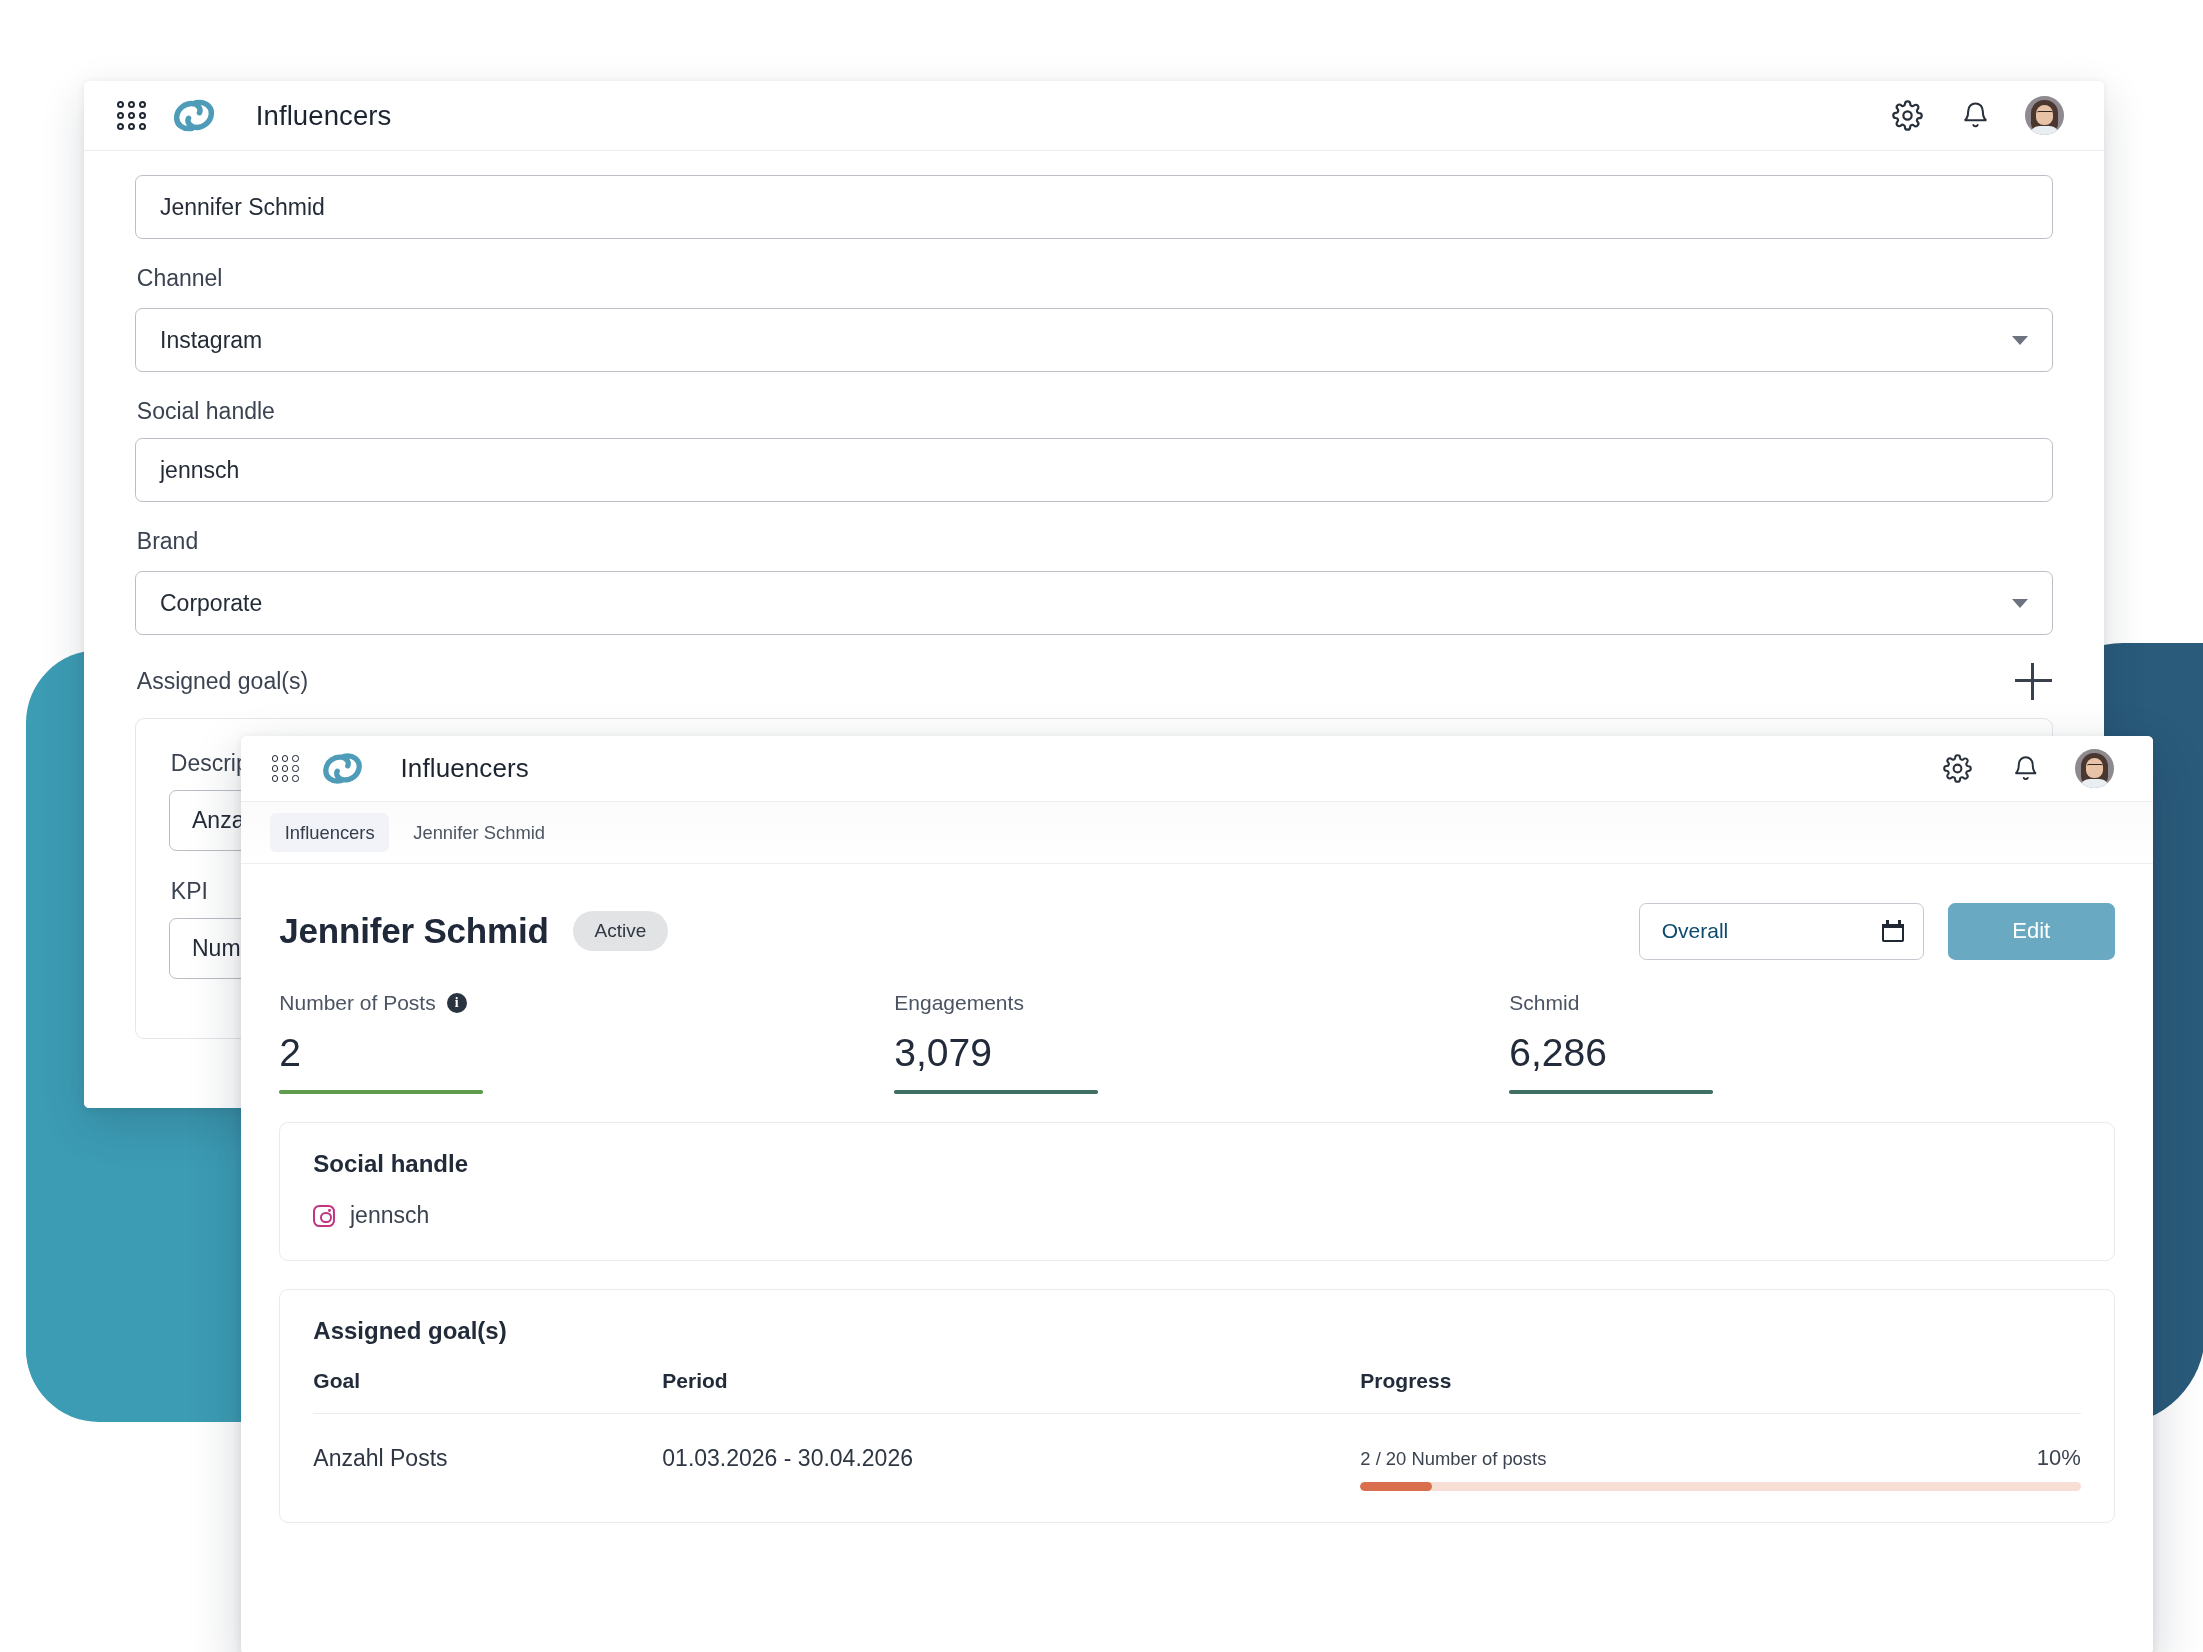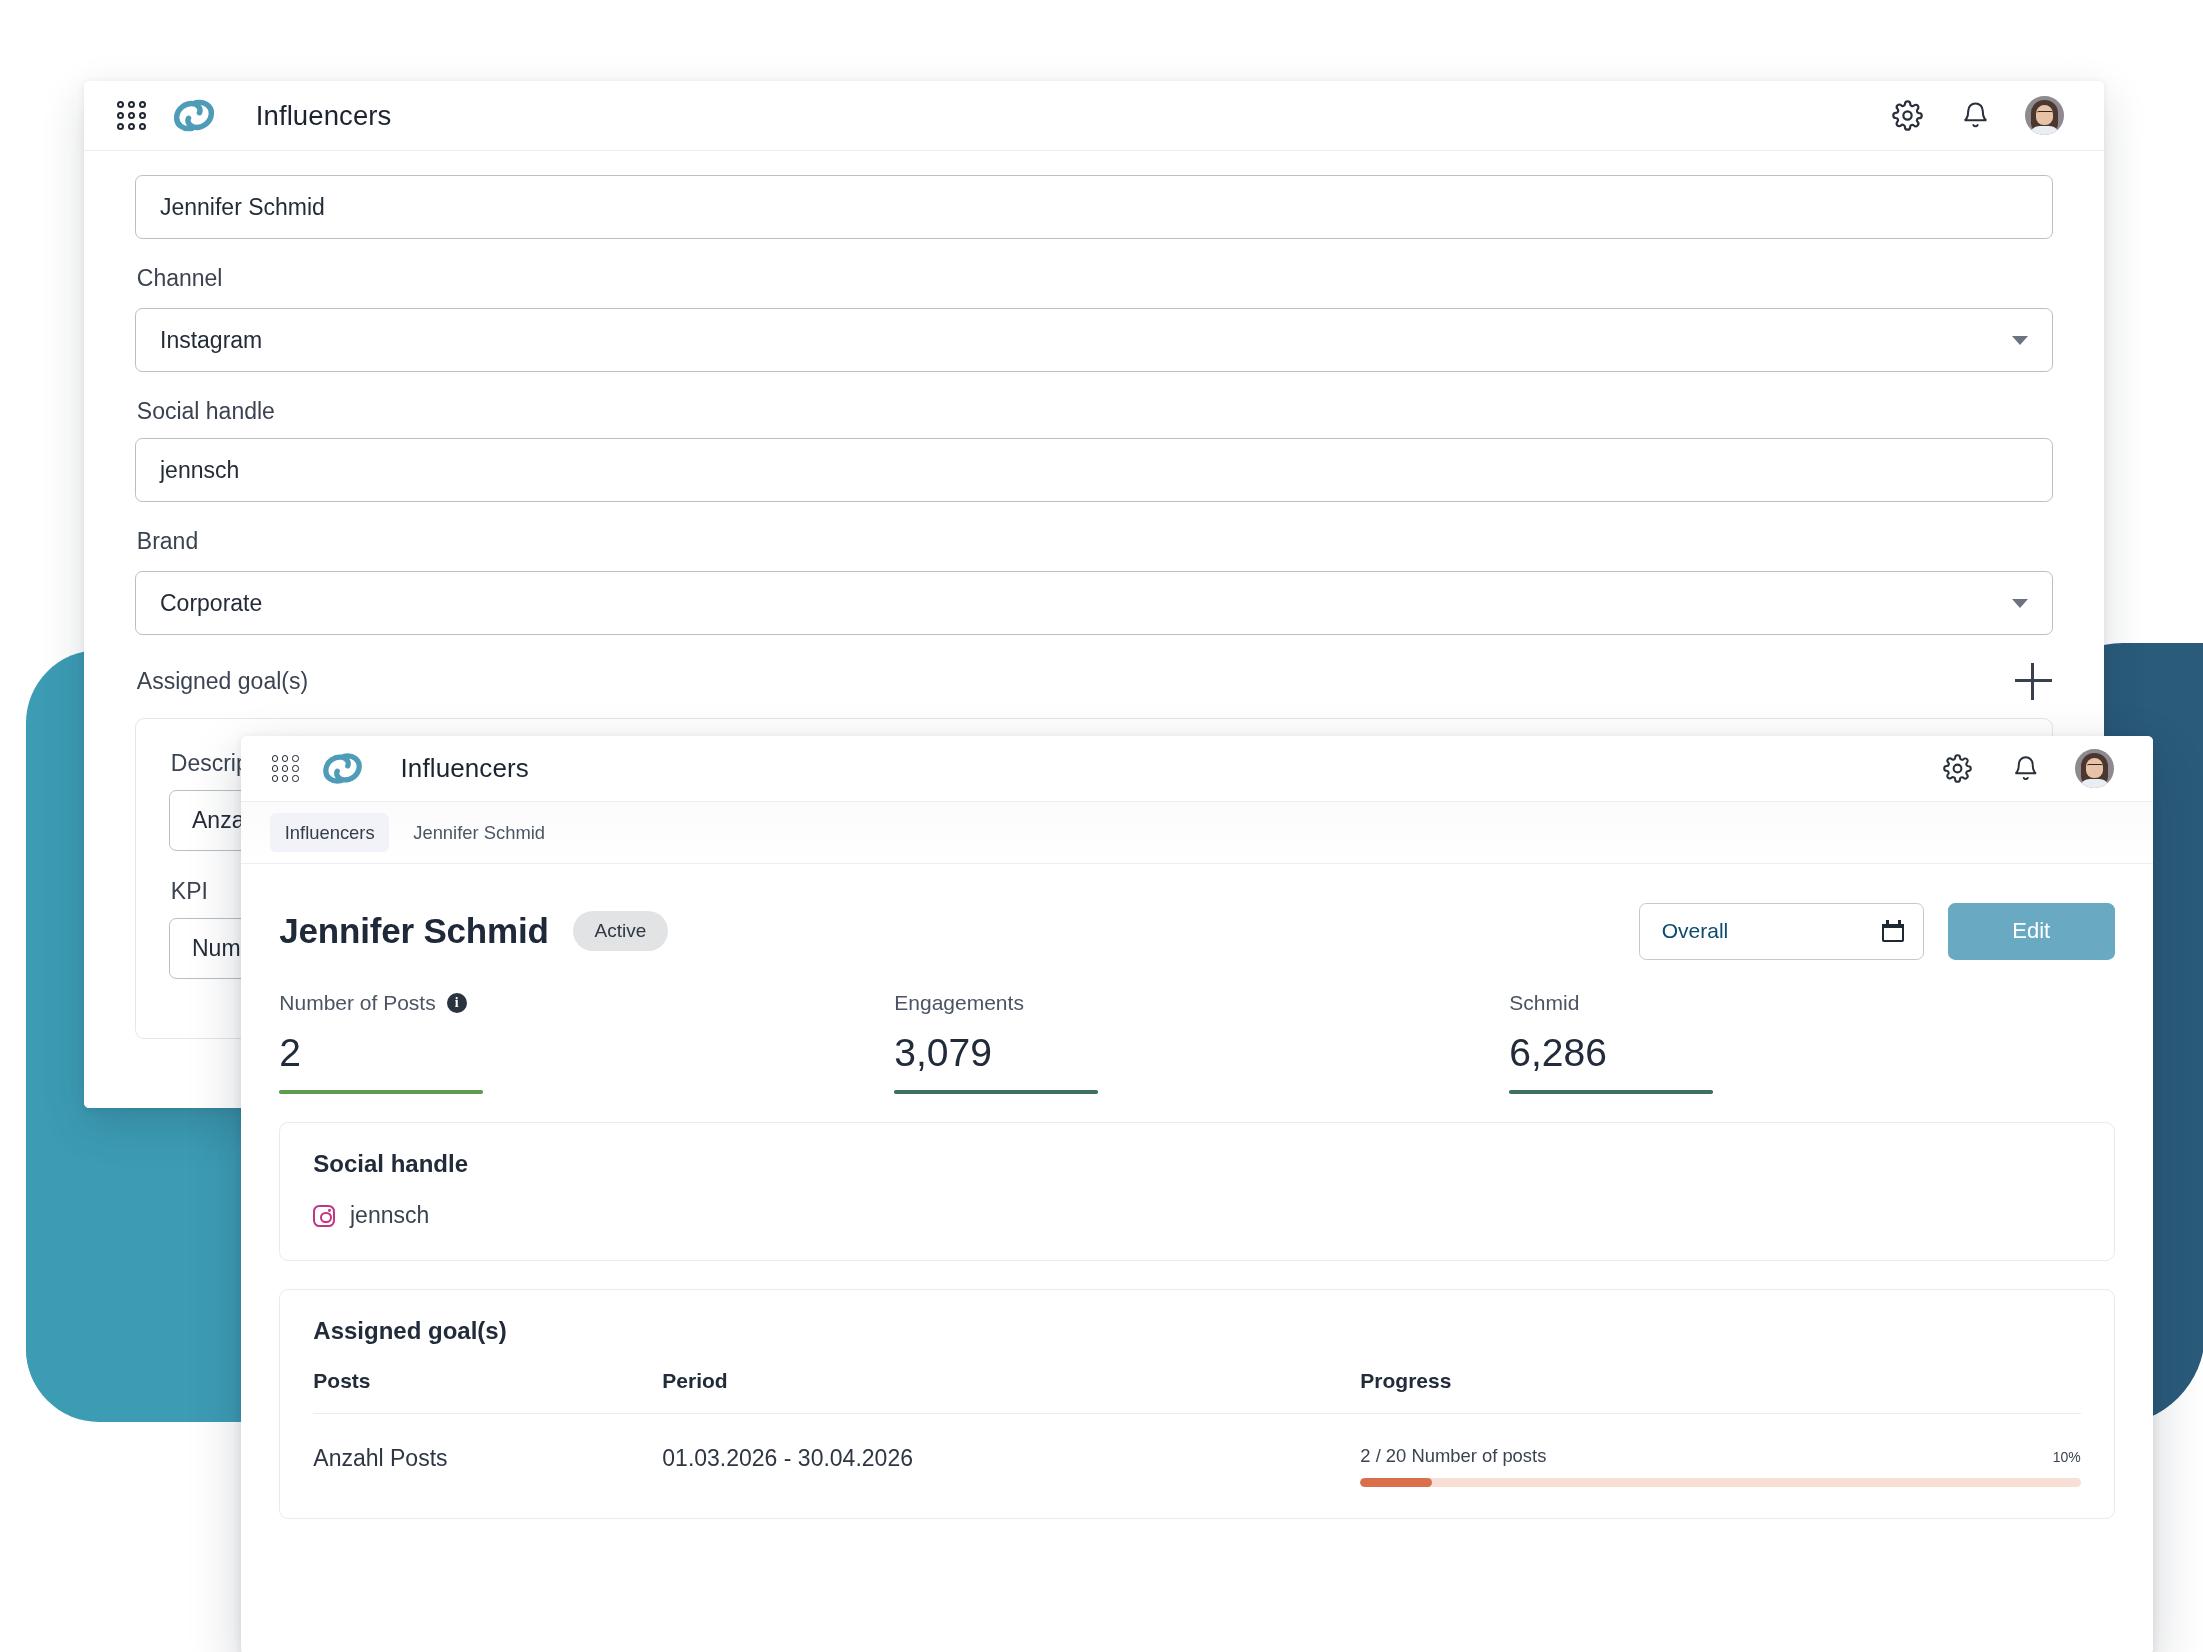--- a/index.html
+++ b/index.html
@@ -240,21 +240,21 @@
     padding: 0 0 20px 0; border-bottom: 0.9px solid #e9ebef;
   }
   .gtable td { padding: 31px 0 0 0; vertical-align: top; }
   .col-goal { width: 349px; }
   .col-period { width: 698px; }
   .cell-text { font-size: 23px; color: #2e3643; }
   .progress-head {
     display:flex; justify-content: space-between; align-items: baseline; gap: 8px;
   }
   .progress-label { font-size: 18.4px; color: #3b4351; }
-  .progress-pct { font-size: 14px; color: #3b4351; }
+  .progress-pct { font-size: 22px; color: #3b4351; }
   .progress-track {
     margin-top: 11px; height: 8.3px; border-radius: 4.6px; background: #f7dfd6;
     overflow: hidden;
   }
   .progress-fill { height: 100%; background: #d96f4c; border-radius: 4.6px; }
 </style>
 </head>
 <body>
 
 <div class="stage">
@@ -449,21 +449,21 @@
             <span class="ig-icon"></span>
             <span class="handle-text">jennsch</span>
           </div>
         </div>
 
         <div class="panel">
           <div class="goals-title">Assigned goal(s)</div>
           <table class="gtable">
             <thead>
               <tr>
-                <th class="col-goal">Posts</th>
+                <th class="col-goal">Goal</th>
                 <th class="col-period">Period</th>
                 <th>Progress</th>
               </tr>
             </thead>
             <tbody>
               <tr>
                 <td>
                   <span class="cell-text">Anzahl Posts</span>
                 </td>
                 <td>

